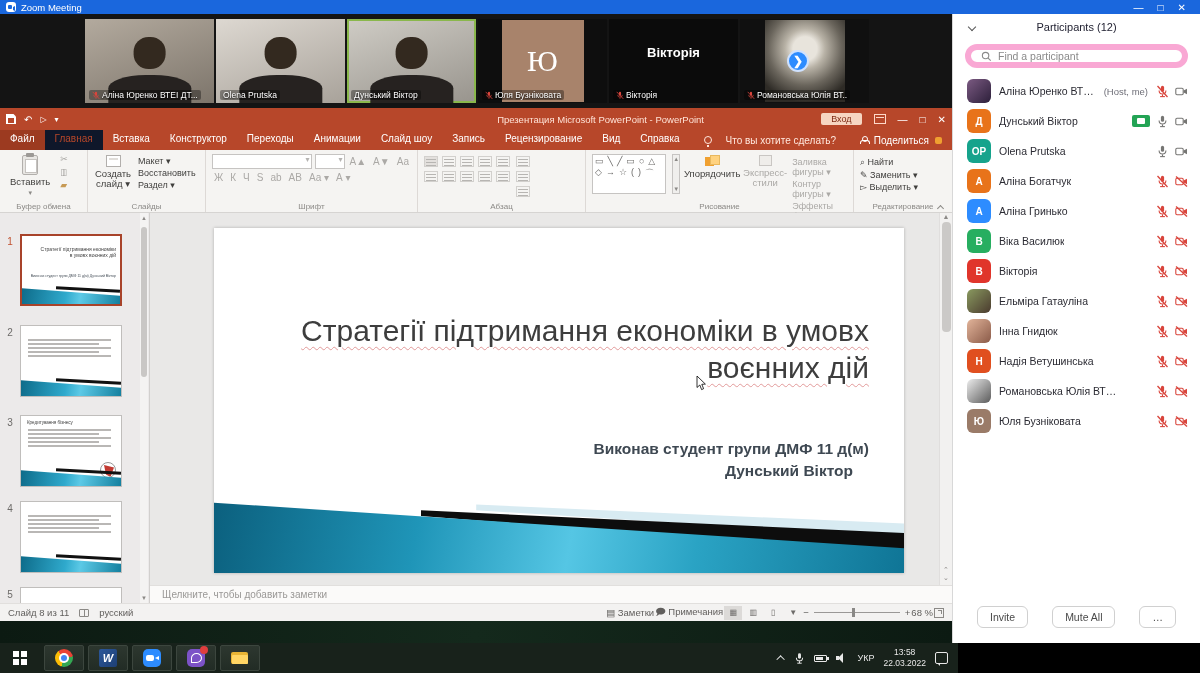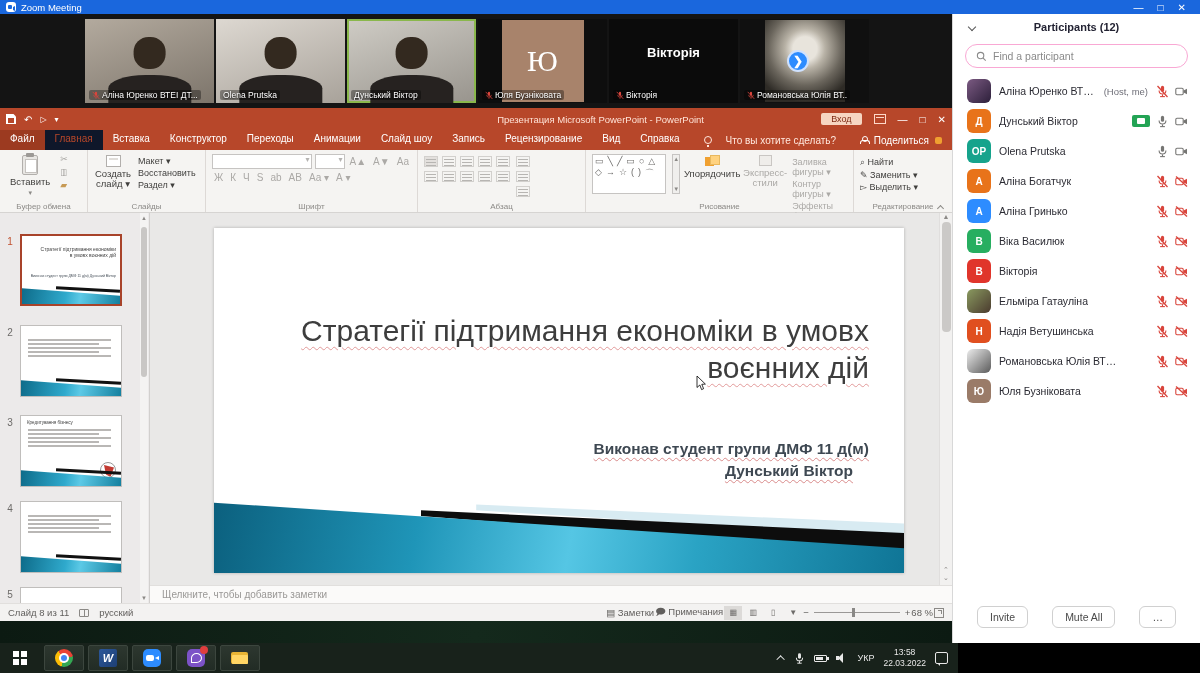--- a/index.html
+++ b/index.html
@@ -109,21 +109,21 @@
 .thumb-logo::before{content:"";position:absolute;left:3px;top:2px;width:10px;height:12px;background:#c23a32;clip-path:polygon(0 0,100% 20%,65% 100%,20% 80%)}
 .thumb-item.has-logo .thumb-logo{display:block}
 #thumb-scroll{position:absolute;right:1px;top:0;bottom:0;width:8px;background:#f4f3f2}
 #thumb-scroll .st{position:absolute;left:1px;width:6px;top:14px;height:150px;background:#c9c7c5;border-radius:3px}
 #thumb-scroll .sa{position:absolute;left:0;width:8px;text-align:center;font-size:6px;color:#8b8986}
 
 #editor-col{flex:1;display:flex;flex-direction:column;min-width:0}
 #editor{position:relative;flex:1;background:#e9e8e7;overflow:hidden}
 #slide{position:absolute;left:64px;top:15px;width:690px;height:345px;background:#fff;box-shadow:0 0 3px rgba(0,0,0,.25)}
 #slide-title{position:absolute;right:35px;top:85px;width:600px;text-align:right;font-size:30px;line-height:1.22;color:#3d3d3d;text-decoration:underline;text-decoration-style:wavy;text-decoration-color:#e29a9a;text-decoration-thickness:1px;text-underline-offset:5px}
-#slide-sub{position:absolute;right:35px;top:210px;width:600px;text-align:right;font-size:15.5px;font-weight:bold;line-height:1.45;color:#3e4852;text-decoration:underline;text-decoration-style:wavy;text-decoration-color:#d98b8b;text-decoration-thickness:1px;text-underline-offset:3px}
+#slide-sub{position:absolute;right:35px;top:210px;width:600px;text-align:right;font-size:15.5px;font-weight:bold;line-height:1.45;color:#3e4852;text-decoration-style:wavy;text-decoration-color:#d98b8b;text-decoration-thickness:1px;text-underline-offset:3px}
 #slide-sub .l2{margin-right:16px}
 #slide-wave{position:absolute;left:0;right:0;bottom:0;height:95px}
 #slide-wave .blue-sliver{position:absolute;inset:0;background:#d8ebf2;clip-path:polygon(38% 28%,100% 48%,100% 62%,38% 34%)}
 #slide-wave .black-stripe{position:absolute;inset:0;background:#0d0d0d;clip-path:polygon(30% 34%,100% 58%,100% 80%,30% 40%)}
 #slide-wave .teal-band{position:absolute;inset:0;background:linear-gradient(100deg,#0b5f7d 0%,#1f95b8 30%,#55c6e4 52%,#2aa3c4 70%,#0f7596 100%);clip-path:polygon(0 26%,100% 74%,100% 100%,0 100%)}
 #cursor{position:absolute;left:482px;top:148px;width:10px;height:15px}
 #ed-scroll{position:absolute;right:0;top:0;bottom:0;width:13px;background:#f2f1f0;border-left:1px solid #e0dedd;display:flex;flex-direction:column;align-items:center;font-size:7px;color:#8b8986}
 #ed-scroll .thumb{width:9px;height:110px;background:#cbc9c7;border-radius:4px;margin-top:2px}
 #ed-scroll .spacer{flex:1}
 #notes-bar{height:18px;background:#fbfaf9;border-top:1px solid #e1dfdd;display:flex;align-items:center;padding-left:12px;font-size:10px;color:#9a9896;flex:none}
@@ -138,23 +138,23 @@
 .vb.sel{background:#dcdad8}
 .zoom-ctl{display:flex;align-items:center;gap:5px}
 .z-track{width:86px;height:1px;background:#9a9896;position:relative}
 .z-handle{position:absolute;left:45%;top:-4px;width:3px;height:9px;background:#8a8886}
 .fit-ico{width:10px;height:10px;border:1px solid #8b8986;position:relative}
 .fit-ico::before{content:"";position:absolute;right:1px;top:1px;width:3px;height:3px;border-top:1px solid #8b8986;border-right:1px solid #8b8986}
 
 #desktop-gap{position:absolute;left:0;top:621px;width:952px;height:22px;background:linear-gradient(90deg,#0c1a12,#14291c 50%,#0c1a12)}
 
 #participants{position:absolute;left:952px;top:14px;width:248px;height:629px;background:#fff;border-left:1px solid #d8d8d8;display:flex;flex-direction:column}
-#p-header{height:26px;display:flex;align-items:center;justify-content:center;position:relative;font-size:11px;font-weight:bold;color:#232333}
+#p-header{height:26px;display:flex;align-items:center;justify-content:center;position:relative;font-size:11px;font-weight:normal;color:#232333}
 #p-header .chev-d{position:absolute;left:16px;top:10px;width:6px;height:6px;border-right:1.5px solid #555;border-bottom:1.5px solid #555;transform:rotate(45deg)}
-#p-search{margin:4px 12px 8px;height:24px;border:1px solid #f9a8d4;border-radius:12px;display:flex;align-items:center;gap:6px;padding:0 10px;color:#8a8a8a;font-size:10.5px;background:#fff}
+#p-search{margin:4px 12px 8px;height:24px;border:6px solid #f9a8d4;border-radius:12px;display:flex;align-items:center;gap:6px;padding:0 10px;color:#8a8a8a;font-size:10.5px;background:#fff}
 #p-list{flex:1;overflow:hidden}
 .p-row{height:30px;display:flex;align-items:center;padding:0 12px 0 14px;gap:8px}
 .avatar{width:24px;height:24px;border-radius:6px;flex:none;display:flex;align-items:center;justify-content:center;color:#fff;font-size:10px;font-weight:bold}
 .p-name{font-size:10.5px;color:#2b2b33;white-space:nowrap;overflow:hidden;text-overflow:ellipsis;max-width:118px}
 .p-suffix{font-size:9.5px;color:#6f6f78;white-space:nowrap}
 .p-icons{margin-left:auto;display:flex;align-items:center;gap:6px}
 .ic{width:13px;height:13px}
 .p-row[data-mic="on"] .mic{color:#767573}
 .p-row[data-mic="on"] .mic .slash{display:none}
 .p-row[data-mic="muted"] .mic{color:#d9453c}
@@ -848,20 +848,42 @@
             <line class="slash" x1="1" y1="1" x2="11" y2="12" stroke="currentColor" stroke-width="1.3"></line>
           </svg>
           <svg class="ic cam" viewBox="0 0 13 12">
             <rect x="0.8" y="2.8" width="7.4" height="6.4" rx="1.2" fill="none" stroke="currentColor" stroke-width="1.1"></rect>
             <path d="M8.6 5 L12 3.2 V8.8 L8.6 7 Z" fill="currentColor"></path>
             <line class="slash" x1="1" y1="1" x2="12" y2="11" stroke="currentColor" stroke-width="1.3"></line>
           </svg>
         </span>
       </div>
 
+      <div class="p-row" data-mic="muted" data-cam="off">
+        <span class="avatar" style="background: linear-gradient(135deg, rgb(226, 180, 154), rgb(138, 90, 72));">
+          <span></span>
+        </span>
+        <span class="p-name">Інна Гнидюк</span>
+        <span class="p-suffix"></span>
+        <span class="p-icons">
+
+          <svg class="ic mic" viewBox="0 0 12 13">
+            <rect x="4.4" y="0.8" width="3.2" height="6" rx="1.6" fill="currentColor"></rect>
+            <path d="M2.6 5.6a3.4 3.4 0 0 0 6.8 0" fill="none" stroke="currentColor" stroke-width="1.1"></path>
+            <line x1="6" y1="9.4" x2="6" y2="11.4" stroke="currentColor" stroke-width="1.1"></line>
+            <line x1="3.6" y1="11.6" x2="8.4" y2="11.6" stroke="currentColor" stroke-width="1.1"></line>
+            <line class="slash" x1="1" y1="1" x2="11" y2="12" stroke="currentColor" stroke-width="1.3"></line>
+          </svg>
+          <svg class="ic cam" viewBox="0 0 13 12">
+            <rect x="0.8" y="2.8" width="7.4" height="6.4" rx="1.2" fill="none" stroke="currentColor" stroke-width="1.1"></rect>
+            <path d="M8.6 5 L12 3.2 V8.8 L8.6 7 Z" fill="currentColor"></path>
+            <line class="slash" x1="1" y1="1" x2="12" y2="11" stroke="currentColor" stroke-width="1.3"></line>
+          </svg>
+        </span>
+      </div>
 
       <div class="p-row" data-mic="muted" data-cam="off">
         <span class="avatar" style="background: rgb(224, 79, 31);">
           <span>Н</span>
         </span>
         <span class="p-name">Надія Ветушинська</span>
         <span class="p-suffix"></span>
         <span class="p-icons">
 
           <svg class="ic mic" viewBox="0 0 12 13">

